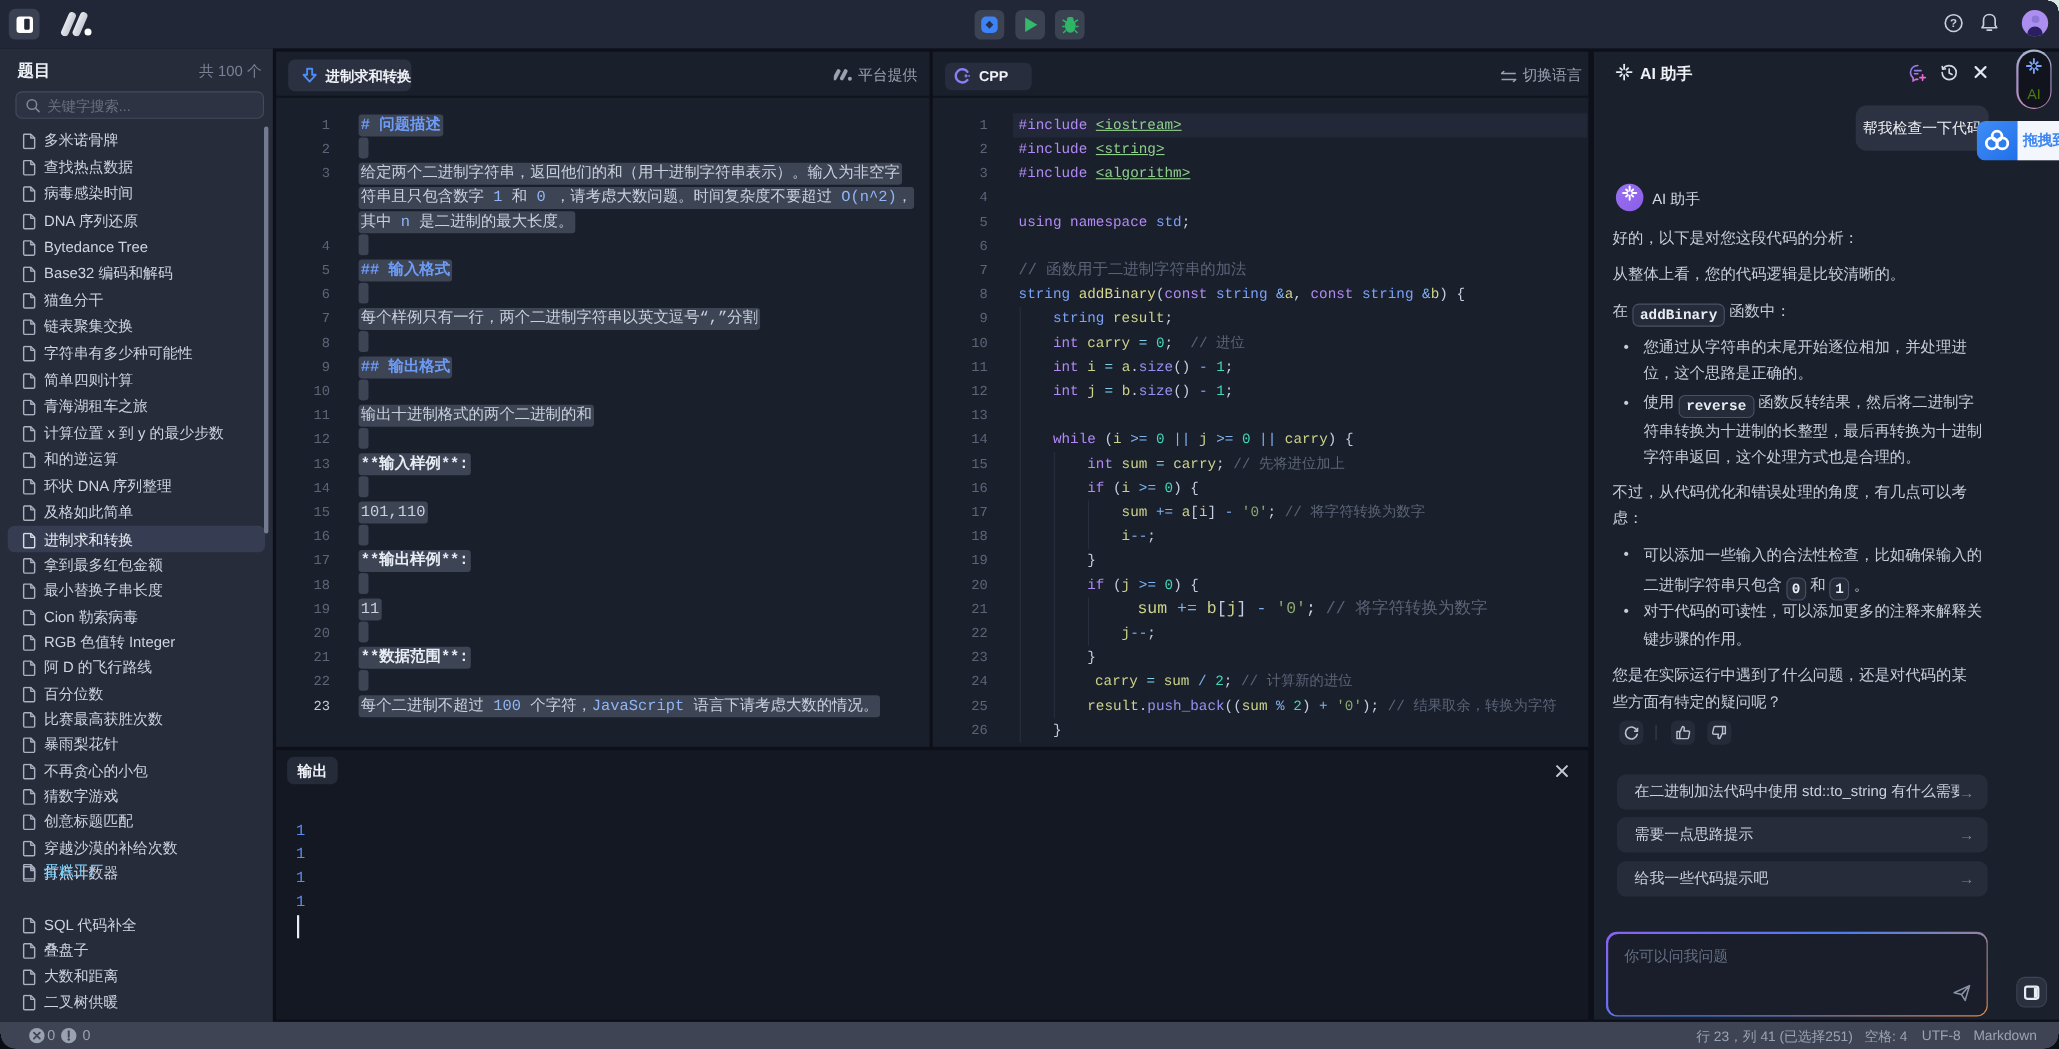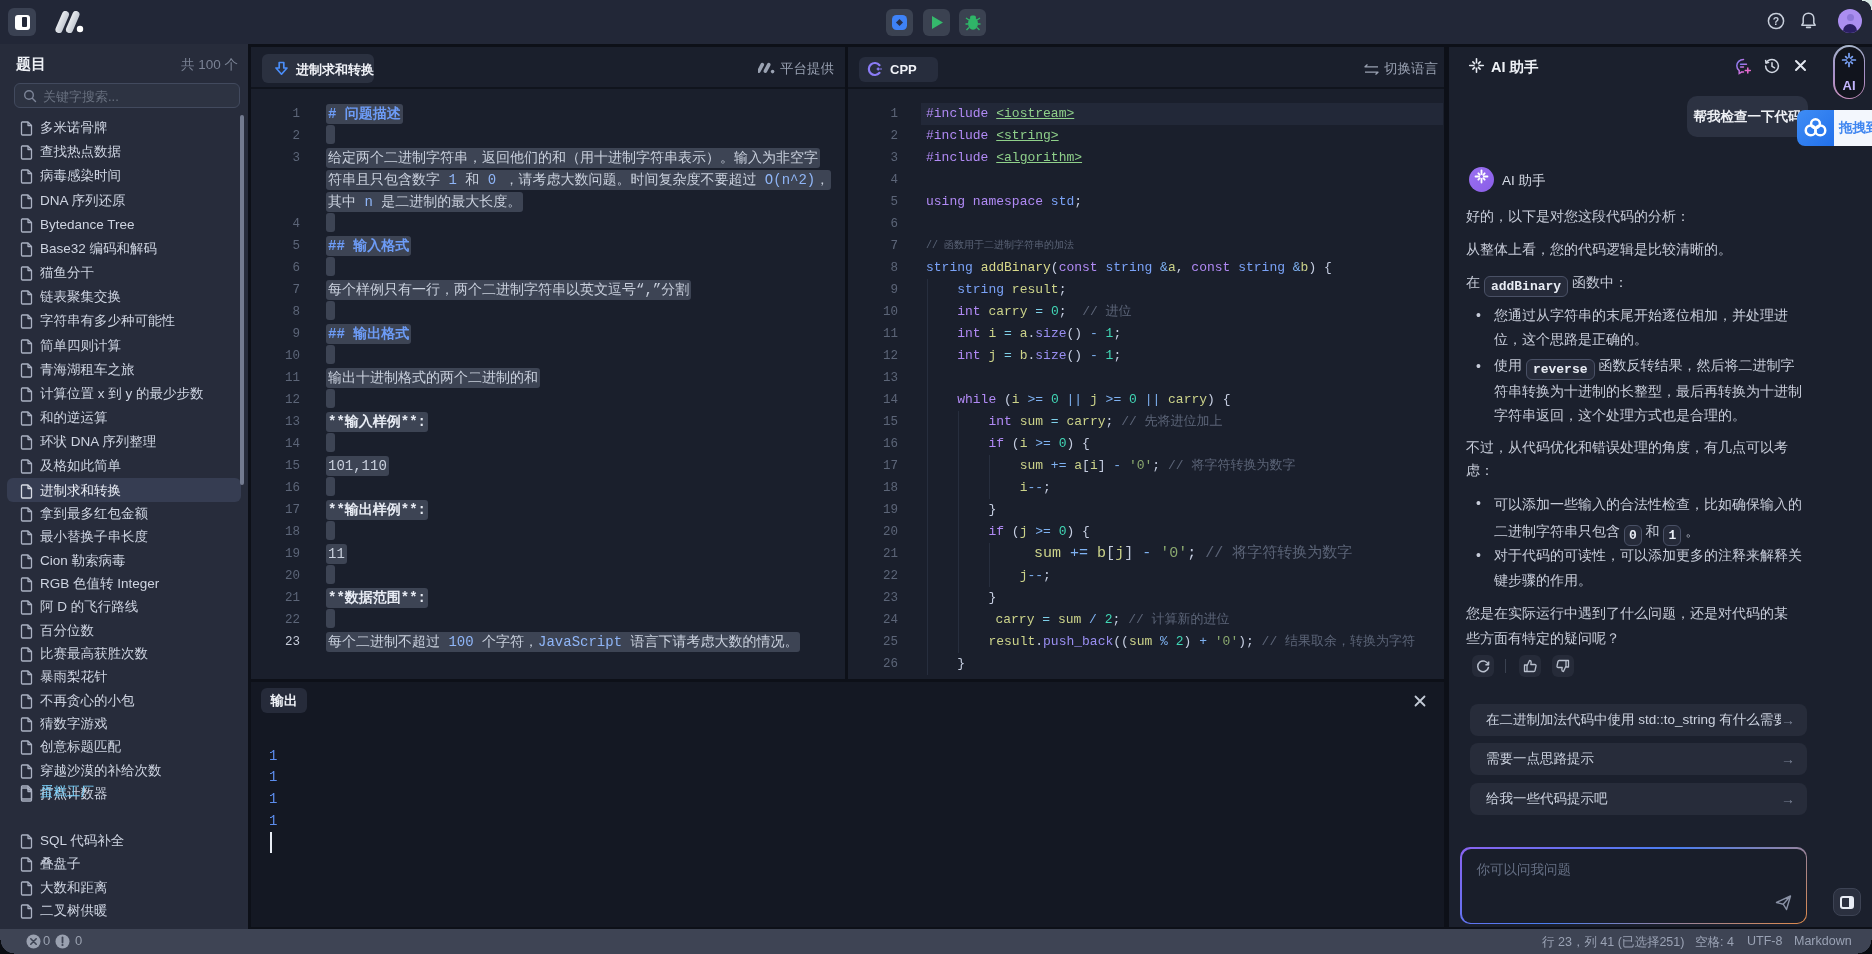--- a/index.html
+++ b/index.html
@@ -410,21 +410,21 @@
 <div class="row" style="left:78px;top:78px;font-size:13px"><span class="kw">#include</span> <span class="gi">&lt;string&gt;</span></div>
 <div class="ln" style="left:10px;top:100px">3</div>
 <div class="row" style="left:78px;top:100px;font-size:13px"><span class="kw">#include</span> <span class="gi">&lt;algorithm&gt;</span></div>
 <div class="ln" style="left:10px;top:122px">4</div>
 <div class="row" style="left:78px;top:122px;font-size:13px"></div>
 <div class="ln" style="left:10px;top:144px">5</div>
 <div class="row" style="left:78px;top:144px;font-size:13px"><span class="kw">using</span> <span class="kw">namespace</span> <span class="typ">std</span><span class="pu">;</span></div>
 <div class="ln" style="left:10px;top:166px">6</div>
 <div class="row" style="left:78px;top:166px;font-size:13px"></div>
 <div class="ln" style="left:10px;top:188px">7</div>
-<div class="row" style="left:78px;top:188px;font-size:10px"><span class="cm">// 函数用于二进制字符串的加法</span></div>
+<div class="row" style="left:78px;top:188px;font-size:14px"><span class="cm">// 函数用于二进制字符串的加法</span></div>
 <div class="ln" style="left:10px;top:210px">8</div>
 <div class="row" style="left:78px;top:210px;font-size:13px"><span class="typ">string</span> <span class="fn">addBinary</span><span class="pu">(</span><span class="kw">const</span> <span class="typ">string</span> <span class="op">&amp;</span><span class="vr">a</span><span class="pu">, </span><span class="kw">const</span> <span class="typ">string</span> <span class="op">&amp;</span><span class="vr">b</span><span class="pu">) {</span></div>
 <div class="ln" style="left:10px;top:232px">9</div>
 <div class="row" style="left:78px;top:232px;font-size:13px">    <span class="typ">string</span> <span class="vr">result</span><span class="pu">;</span></div>
 <div class="ln" style="left:10px;top:254px">10</div>
 <div class="row" style="left:78px;top:254px;font-size:13px">    <span class="kw">int</span> <span class="vr">carry</span> <span class="eq">=</span> <span class="nm">0</span><span class="pu">;</span>  <span class="cm">// 进位</span></div>
 <div class="ln" style="left:10px;top:276px">11</div>
 <div class="row" style="left:78px;top:276px;font-size:13px">    <span class="kw">int</span> <span class="vr">i</span> <span class="eq">=</span> <span class="vr">a</span><span class="pu">.</span><span class="mt">size</span><span class="pu">()</span> <span class="op">-</span> <span class="nm">1</span><span class="pu">;</span></div>
 <div class="ln" style="left:10px;top:298px">12</div>
 <div class="row" style="left:78px;top:298px;font-size:13px">    <span class="kw">int</span> <span class="vr">j</span> <span class="eq">=</span> <span class="vr">b</span><span class="pu">.</span><span class="mt">size</span><span class="pu">()</span> <span class="op">-</span> <span class="nm">1</span><span class="pu">;</span></div>
@@ -492,21 +492,21 @@
 <path d="M12.8 10 V15 M10.3 12.5 H15.3" stroke="#e86ad0" stroke-width="1.5" stroke-linecap="round"></path>
     </svg>
 <svg class="abs" style="left:314px;top:10px" width="18" height="18" viewBox="0 0 18 18">
 <path d="M2.6 9 A6.4 6.4 0 1 0 9 2.6 C6.4 2.6 4.3 3.9 3.1 5.9" fill="none" stroke="#d3d9e4" stroke-width="1.5" stroke-linecap="round"></path>
 <path d="M2.5 2.8 L3.1 6 L6.2 5.4" fill="none" stroke="#d3d9e4" stroke-width="1.4" stroke-linejoin="round"></path>
 <path d="M9 5.8 V9.3 L11.6 10.8" fill="none" stroke="#d3d9e4" stroke-width="1.5" stroke-linecap="round"></path>
     </svg>
 <svg class="abs" style="left:345px;top:12px" width="13" height="13" viewBox="0 0 13 13">
       <path d="M2 2 L11 11 M11 2 L2 11" stroke="#e3e7ef" stroke-width="2" stroke-linecap="round"></path>
     </svg>
-<div class="abs" style="left:238px;top:49px;width:121px;height:41px;background:#2c3242;border-radius:10px;line-height:41px;text-align:center;font-size:13.5px;font-weight:bold;color:#eef0f5">帮我检查一下代码</div>
+<div class="abs" style="left:238px;top:49px;width:121px;height:41px;background:#2c3242;border-radius:10px;line-height:41px;text-align:center;font-size:13.5px;font-weight:normal;color:#eef0f5">帮我检查一下代码</div>
 <div class="abs" style="left:20px;top:120px;width:25px;height:25px;border-radius:50%;background:linear-gradient(135deg,#9a70f0,#8a5ee8);text-align:center;line-height:23px"><svg width="15" height="15" viewBox="-10 -10 20 20">
         <line x1="3.20" y1="0.00" x2="8.00" y2="0.00" stroke="#ffffff" stroke-width="2.40" stroke-linecap="round"></line>
         <line x1="2.26" y1="2.26" x2="4.24" y2="4.24" stroke="#ffffff" stroke-width="2.40" stroke-linecap="round"></line>
         <line x1="0.00" y1="3.20" x2="0.00" y2="8.00" stroke="#ffffff" stroke-width="2.40" stroke-linecap="round"></line>
         <line x1="-2.26" y1="2.26" x2="-4.24" y2="4.24" stroke="#ffffff" stroke-width="2.40" stroke-linecap="round"></line>
         <line x1="-3.20" y1="0.00" x2="-8.00" y2="0.00" stroke="#ffffff" stroke-width="2.40" stroke-linecap="round"></line>
         <line x1="-2.26" y1="-2.26" x2="-4.24" y2="-4.24" stroke="#ffffff" stroke-width="2.40" stroke-linecap="round"></line>
         <line x1="-0.00" y1="-3.20" x2="-0.00" y2="-8.00" stroke="#ffffff" stroke-width="2.40" stroke-linecap="round"></line>
         <line x1="2.26" y1="-2.26" x2="4.24" y2="-4.24" stroke="#ffffff" stroke-width="2.40" stroke-linecap="round"></line>
       </svg></div>
@@ -558,21 +558,21 @@
 <div class="abs" style="left:6.5px;top:5px"><svg width="16" height="16" viewBox="-10 -10 20 20">
           <line x1="3.20" y1="0.00" x2="8.00" y2="0.00" stroke="#7aa2f7" stroke-width="2.12" stroke-linecap="round"></line>
           <line x1="2.26" y1="2.26" x2="4.24" y2="4.24" stroke="#7aa2f7" stroke-width="2.12" stroke-linecap="round"></line>
           <line x1="0.00" y1="3.20" x2="0.00" y2="8.00" stroke="#7aa2f7" stroke-width="2.12" stroke-linecap="round"></line>
           <line x1="-2.26" y1="2.26" x2="-4.24" y2="4.24" stroke="#7aa2f7" stroke-width="2.12" stroke-linecap="round"></line>
           <line x1="-3.20" y1="0.00" x2="-8.00" y2="0.00" stroke="#7aa2f7" stroke-width="2.12" stroke-linecap="round"></line>
           <line x1="-2.26" y1="-2.26" x2="-4.24" y2="-4.24" stroke="#7aa2f7" stroke-width="2.12" stroke-linecap="round"></line>
           <line x1="-0.00" y1="-3.20" x2="-0.00" y2="-8.00" stroke="#7aa2f7" stroke-width="2.12" stroke-linecap="round"></line>
           <line x1="2.26" y1="-2.26" x2="4.24" y2="-4.24" stroke="#7aa2f7" stroke-width="2.12" stroke-linecap="round"></line>
         </svg></div>
-<div class="abs" style="left:0;bottom:5px;width:100%;text-align:center;font-size:13px;font-weight:bold;color:#c4b5fd">AI</div>
+<div class="abs" style="left:0;bottom:5px;width:100%;text-align:center;font-size:13px;font-weight:normal;color:#4d7c0f">AI</div>
 </div>
   </div>
 <div class="abs" style="left:1797px;top:110px;width:75px;height:36px;z-index:45;overflow:hidden">
 <div class="abs" style="left:0;top:0;width:37px;height:36px;background:linear-gradient(135deg,#3f8df5,#2270ea);border-radius:8px 0 0 8px">
 <svg style="position:absolute;left:7px;top:7px" width="23" height="22" viewBox="0 0 24 23">
 <circle cx="7" cy="14" r="5.2" fill="none" stroke="#fff" stroke-width="2.6"></circle>
 <circle cx="17" cy="14" r="5.2" fill="none" stroke="#fff" stroke-width="2.6"></circle>
 <circle cx="12" cy="7" r="4.6" fill="none" stroke="#fff" stroke-width="2.6"></circle>
 </svg>
     </div>

